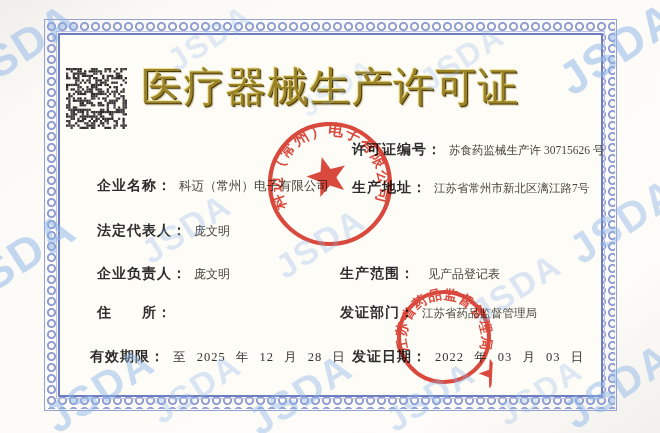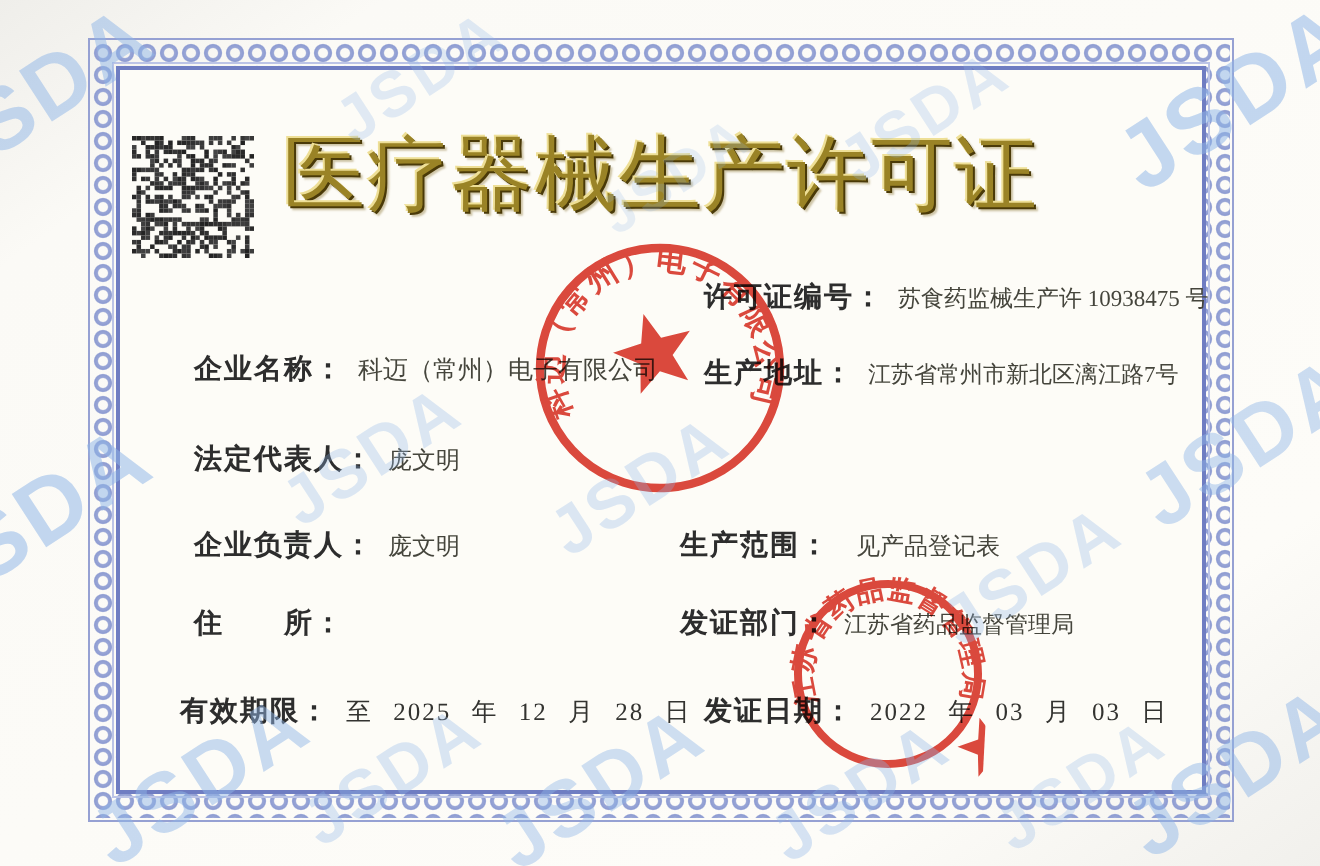--- a/index.html
+++ b/index.html
@@ -454,21 +454,21 @@
         <rect x="38.41" y="58.74" width="2.26" height="2.26" fill="rgb(36,36,36)"></rect>
         <rect x="40.67" y="58.74" width="2.26" height="2.26" fill="rgb(39,39,39)"></rect>
         <rect x="42.93" y="58.74" width="2.26" height="2.26" fill="rgb(53,53,53)"></rect>
         <rect x="47.44" y="58.74" width="2.26" height="2.26" fill="rgb(64,64,64)"></rect>
         <rect x="56.48" y="58.74" width="2.26" height="2.26" fill="rgb(35,35,35)"></rect>
       </svg></div>
 
   <div class="title">医疗器械生产许可证</div>
 
   <div class="row r-license">
-    <span class="lbl">许可证编号：</span><span class="val">苏食药监械生产许 10938475 号</span>
+    <span class="lbl">许可证编号：</span><span class="val">苏食药监械生产许 30715626 号</span>
   </div>
 
   <div class="row r-company">
     <span class="lbl">企业名称：</span><span class="val">科迈（常州）电子有限公司</span>
   </div>
   <div class="row r-address">
     <span class="lbl">生产地址：</span><span class="val">江苏省常州市新北区漓江路7号</span>
   </div>
 
   <div class="row r-legal">

